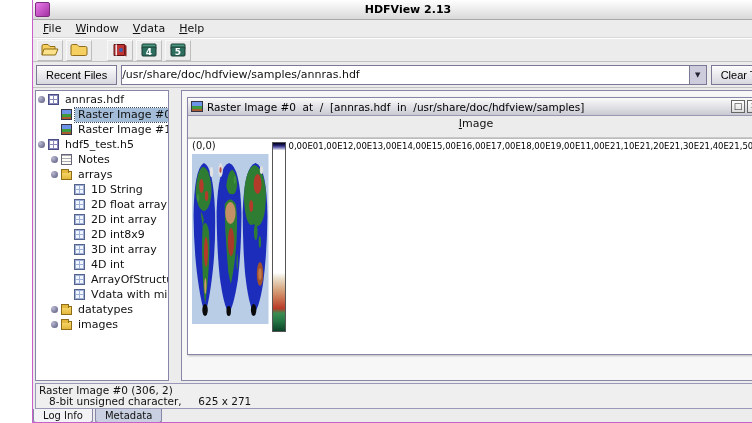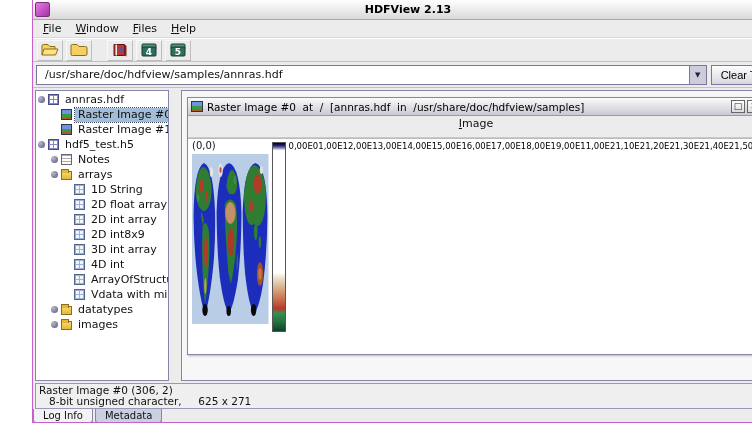--- a/index.html
+++ b/index.html
@@ -26,21 +26,21 @@
              border-top:1px solid #fff; border-bottom:1px solid #c2c2c2; background:#ececec; }
   .tb-btn { width:26px; height:21px; display:flex; align-items:center; justify-content:center;
             background:transparent; border:1px solid; border-color:#f8f8f8 #bdbdbd #bdbdbd #f8f8f8; }
   .tb-sep { width:9px; height:1px; }
 
   
   .recentbar { height:26px; display:flex; align-items:center; gap:4px; padding:0 3px; border-bottom:1px solid #c2c2c2; }
   .btn { height:20px; padding:2px 9px; font-size:11px; color:#000; background:linear-gradient(#fdfdfd,#d7d7df);
          border:1px solid #7a7894; white-space:nowrap; }
   .path-combo { flex:1; height:20px; background:#fff; border:1px solid #7a7894; display:flex; align-items:center; overflow:hidden; }
-  .path-text { flex:1; padding-left:8px; white-space:nowrap; overflow:hidden; }
+  .path-text { flex:1; padding-left:0; white-space:nowrap; overflow:hidden; }
   .combo-arrow { width:17px; height:100%; background:#ccccdc; border-left:1px solid #7a7894;
                  display:flex; align-items:center; justify-content:center; font-size:7px; color:#223; }
 
   
   .content { height:295px; display:flex; padding:2px; gap:4px; }
   .tree { width:134px; height:100%; background:#fff; border:1px solid #8886a8; overflow:hidden; padding-top:1px; }
   .splitter { width:4px; height:100%; }
   .desktop { flex:1; height:100%; background:#f7f7f7; border:1px solid #8886a8; position:relative; }
 
   
@@ -113,21 +113,21 @@
 
   <div class="titlebar">
     <div class="win-corner left"></div>
     <div class="title">HDFView 2.13</div>
     <div class="win-corner right"></div>
   </div>
 
   <div class="menubar">
     <span class="menu-item">File</span>
     <span class="menu-item">Window</span>
-    <span class="menu-item">Files</span>
+    <span class="menu-item">Vdata</span>
     <span class="menu-item">Help</span>
   </div>
 
   <div class="toolbar">
     <div class="tb-btn">
       <span>
         <svg width="18" height="14" viewBox="0 0 18 14">
           <path d="M1,12 V3 Q1,1.5 2.5,1.5 H7 L9,3.5 H14 V6" fill="#f5d060" stroke="#8f6c17"></path>
           <path d="M3,6 H17 L14.5,12 H1 Z" fill="#fbe28a" stroke="#8f6c17"></path>
         </svg>
@@ -165,20 +165,21 @@
         <svg width="16" height="16" viewBox="0 0 16 16">
           <rect x="1" y="2" width="14" height="5" rx="1" fill="#4a9a82" stroke="#1b3a30"></rect>
           <rect x="1" y="5" width="14" height="9" rx="1" fill="#2e6e5e" stroke="#1b3a30"></rect>
           <text x="8" y="13" font-size="9" fill="#ffffff" text-anchor="middle" font-weight="bold">5</text>
         </svg>
       </span>
     </div>
   </div>
 
   <div class="recentbar">
+    <button class="btn">Recent Files</button>
     <div class="path-combo">
       <span class="path-text">/usr/share/doc/hdfview/samples/annras.hdf</span>
       <span class="combo-arrow">▼</span>
     </div>
     <button class="btn">Clear Text</button>
   </div>
 
   <div class="content">
 
     <div class="tree">

